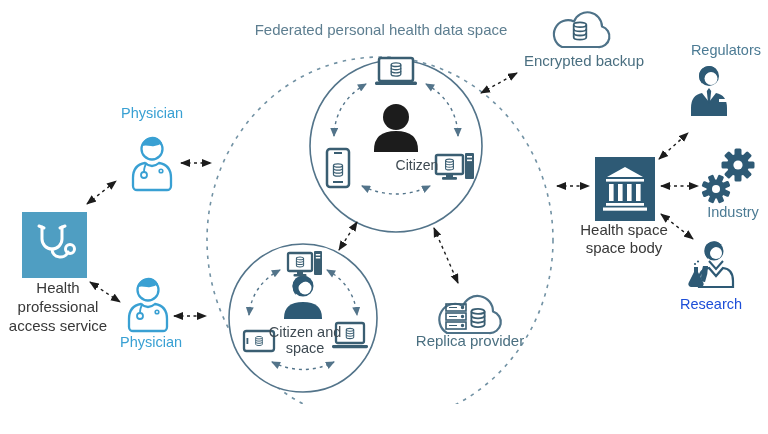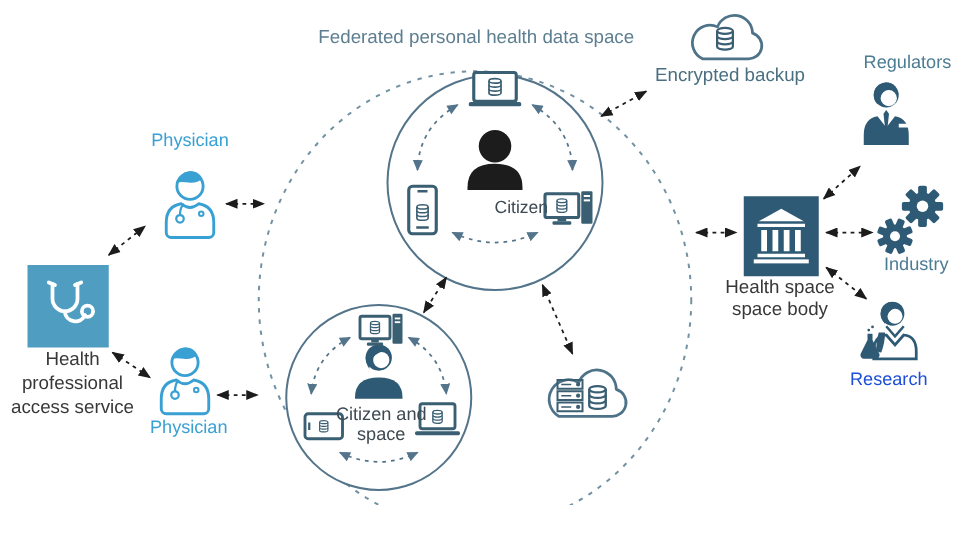--- a/index.html
+++ b/index.html
@@ -261,20 +261,21 @@
   </div>
 
   <div class="lbl t-citizen">Citizen</div>
 
   <div class="lbl t-ff">
     <span style="display:block">Citizen and</span>
     <span style="display:block">space</span>
   </div>
 
   <div class="lbl t-eb">Encrypted backup</div>
+  <div class="lbl t-rp">Replica provider</div>
 
   <div class="lbl t-hdab">
     <span style="display:block">Health space</span>
     <span style="display:block">space body</span>
   </div>
 
   <div class="lbl t-reg">Regulators</div>
   <div class="lbl t-ind">Industry</div>
   <div class="lbl t-res">Research</div>
 

